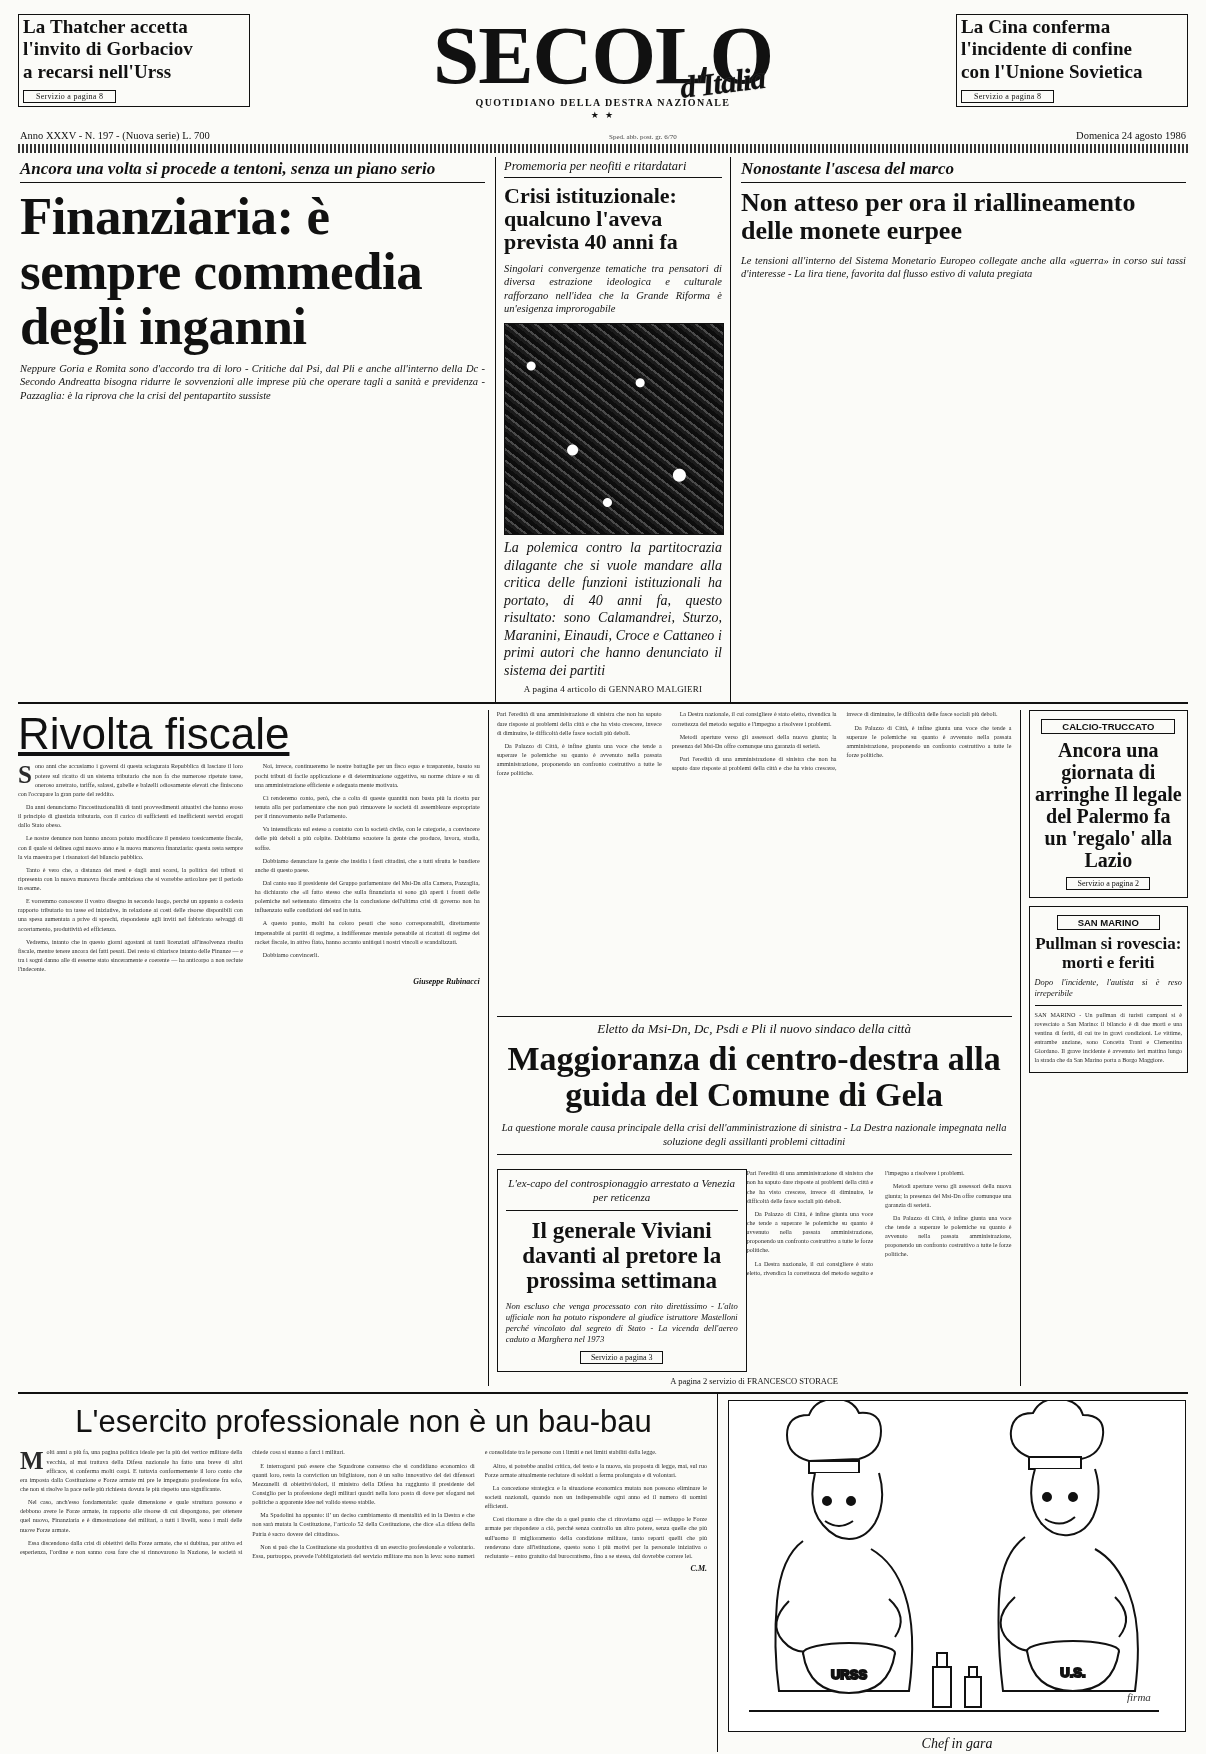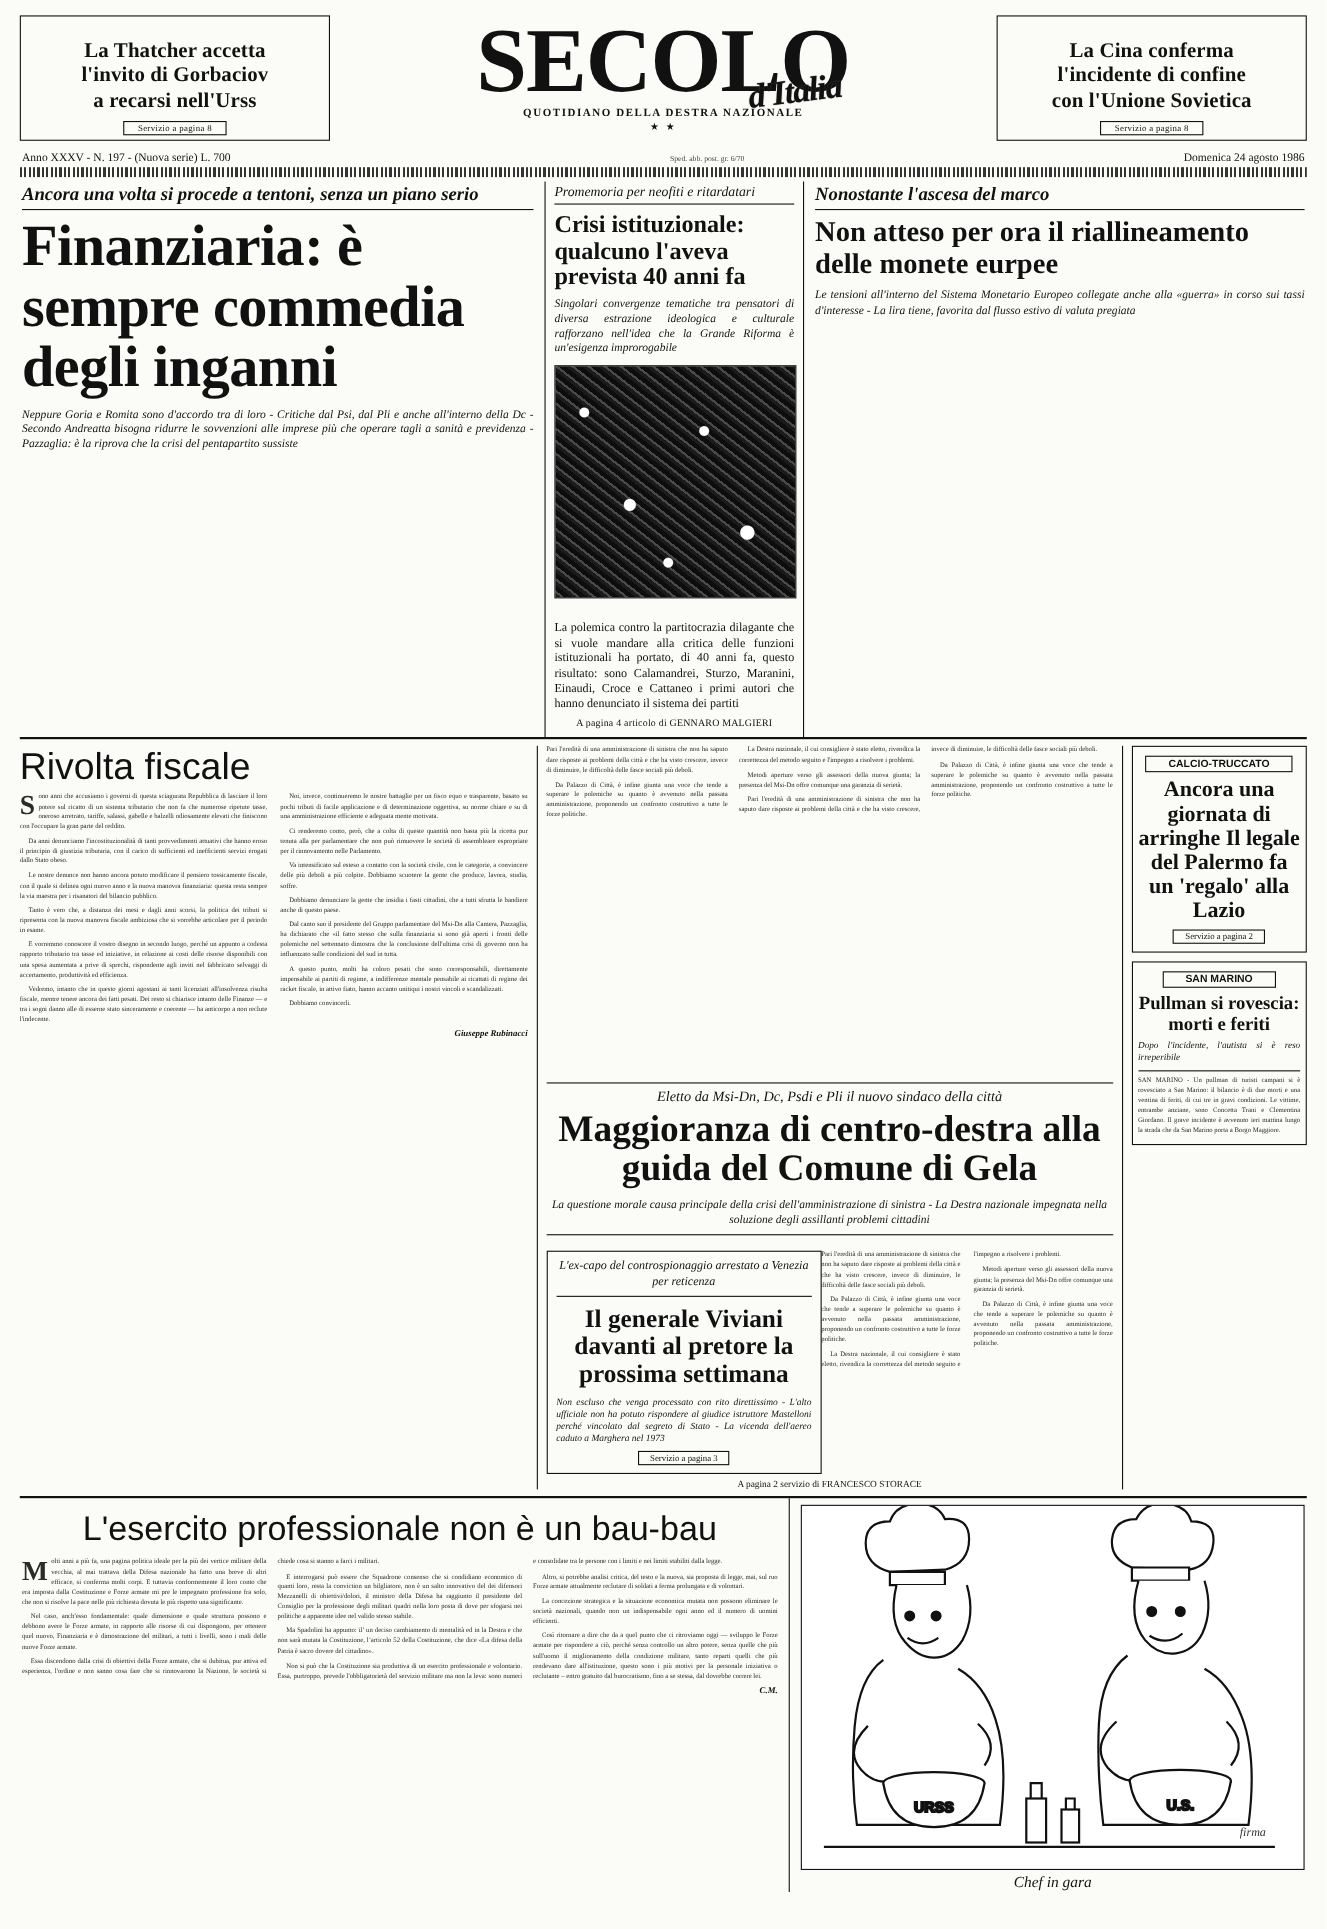--- a/index.html
+++ b/index.html
@@ -13,22 +13,22 @@
   .page{
     position:relative;
     width:1206px;height:1754px;
     box-sizing:border-box;
     padding:14px 18px;
     background:#fbfbf8;
   }
   
   .masthead{display:flex;align-items:flex-start;justify-content:space-between;gap:10px;}
   .ear{
-    width:282px;border:1px solid #111;padding:21px 4px 3px;
-    text-align:center;box-sizing:border-box;
+    width:232px;border:1px solid #111;padding:1px 4px 3px;
+    box-sizing:border-box;
   }
   .ear .ear-line{
     font-weight:bold;font-size:19px;line-height:1.18;letter-spacing:.1px;
   }
   .ear .ear-ref{
     margin-top:7px;font-size:8px;border:1px solid #111;display:inline-block;
     padding:1px 12px;letter-spacing:.3px;
   }
   .logo-wrap{flex:1;text-align:center;position:relative;padding-top:4px;}
   .logo{
@@ -83,31 +83,32 @@
       radial-gradient(circle at 12% 20%, #fff 0 4px, transparent 5px),
       radial-gradient(circle at 31% 60%, #fff 0 5px, transparent 6px),
       radial-gradient(circle at 62% 28%, #fff 0 4px, transparent 5px),
       radial-gradient(circle at 80% 72%, #fff 0 6px, transparent 7px),
       radial-gradient(circle at 47% 85%, #fff 0 4px, transparent 5px),
       repeating-linear-gradient(38deg,#1b1b1b 0 3px,#4a4a4a 3px 5px,#0d0d0d 5px 9px),
       repeating-linear-gradient(-52deg,rgba(255,255,255,.18) 0 2px,rgba(0,0,0,.3) 2px 6px);
     background-blend-mode:screen,screen,screen,screen,screen,normal,overlay;
     border:1px solid #111;
   }
-  .caption{font-size:11px;line-height:1.25;text-align:justify;margin-top:21px;}
+  .caption{font-size:14px;line-height:1.25;text-align:justify;margin-top:4px;font-style:italic;}
   .byline-ref{font-size:9px;text-align:center;margin-top:5px;letter-spacing:.2px;}
   
   .body-grid{display:flex;margin-top:6px;}
   .col{box-sizing:border-box;}
   .left-block{width:478px;padding-right:8px;border-right:1px solid #111;}
   .center-block{width:540px;padding:0 8px;border-right:1px solid #111;}
   .right-block{width:170px;padding-left:8px;}
   .sec-title{
-    font-size:34px;line-height:1;font-weight:normal;margin:2px 0 6px;
+    font-size:44px;line-height:1;font-weight:normal;margin:2px 0 6px;
     font-family:"Liberation Sans", sans-serif;
+    text-decoration:underline;
   }
   .two-col{column-count:2;column-gap:12px;column-rule:0;}
   .three-col{column-count:3;column-gap:10px;}
   .micro{
     font-size:6.1px;line-height:1.5;text-align:justify;
     color:#2a2a2a;
     -webkit-hyphens:auto;hyphens:auto;
   }
   .micro p{margin:0 0 4px;text-indent:8px;}
   .micro p.first{text-indent:0;}

